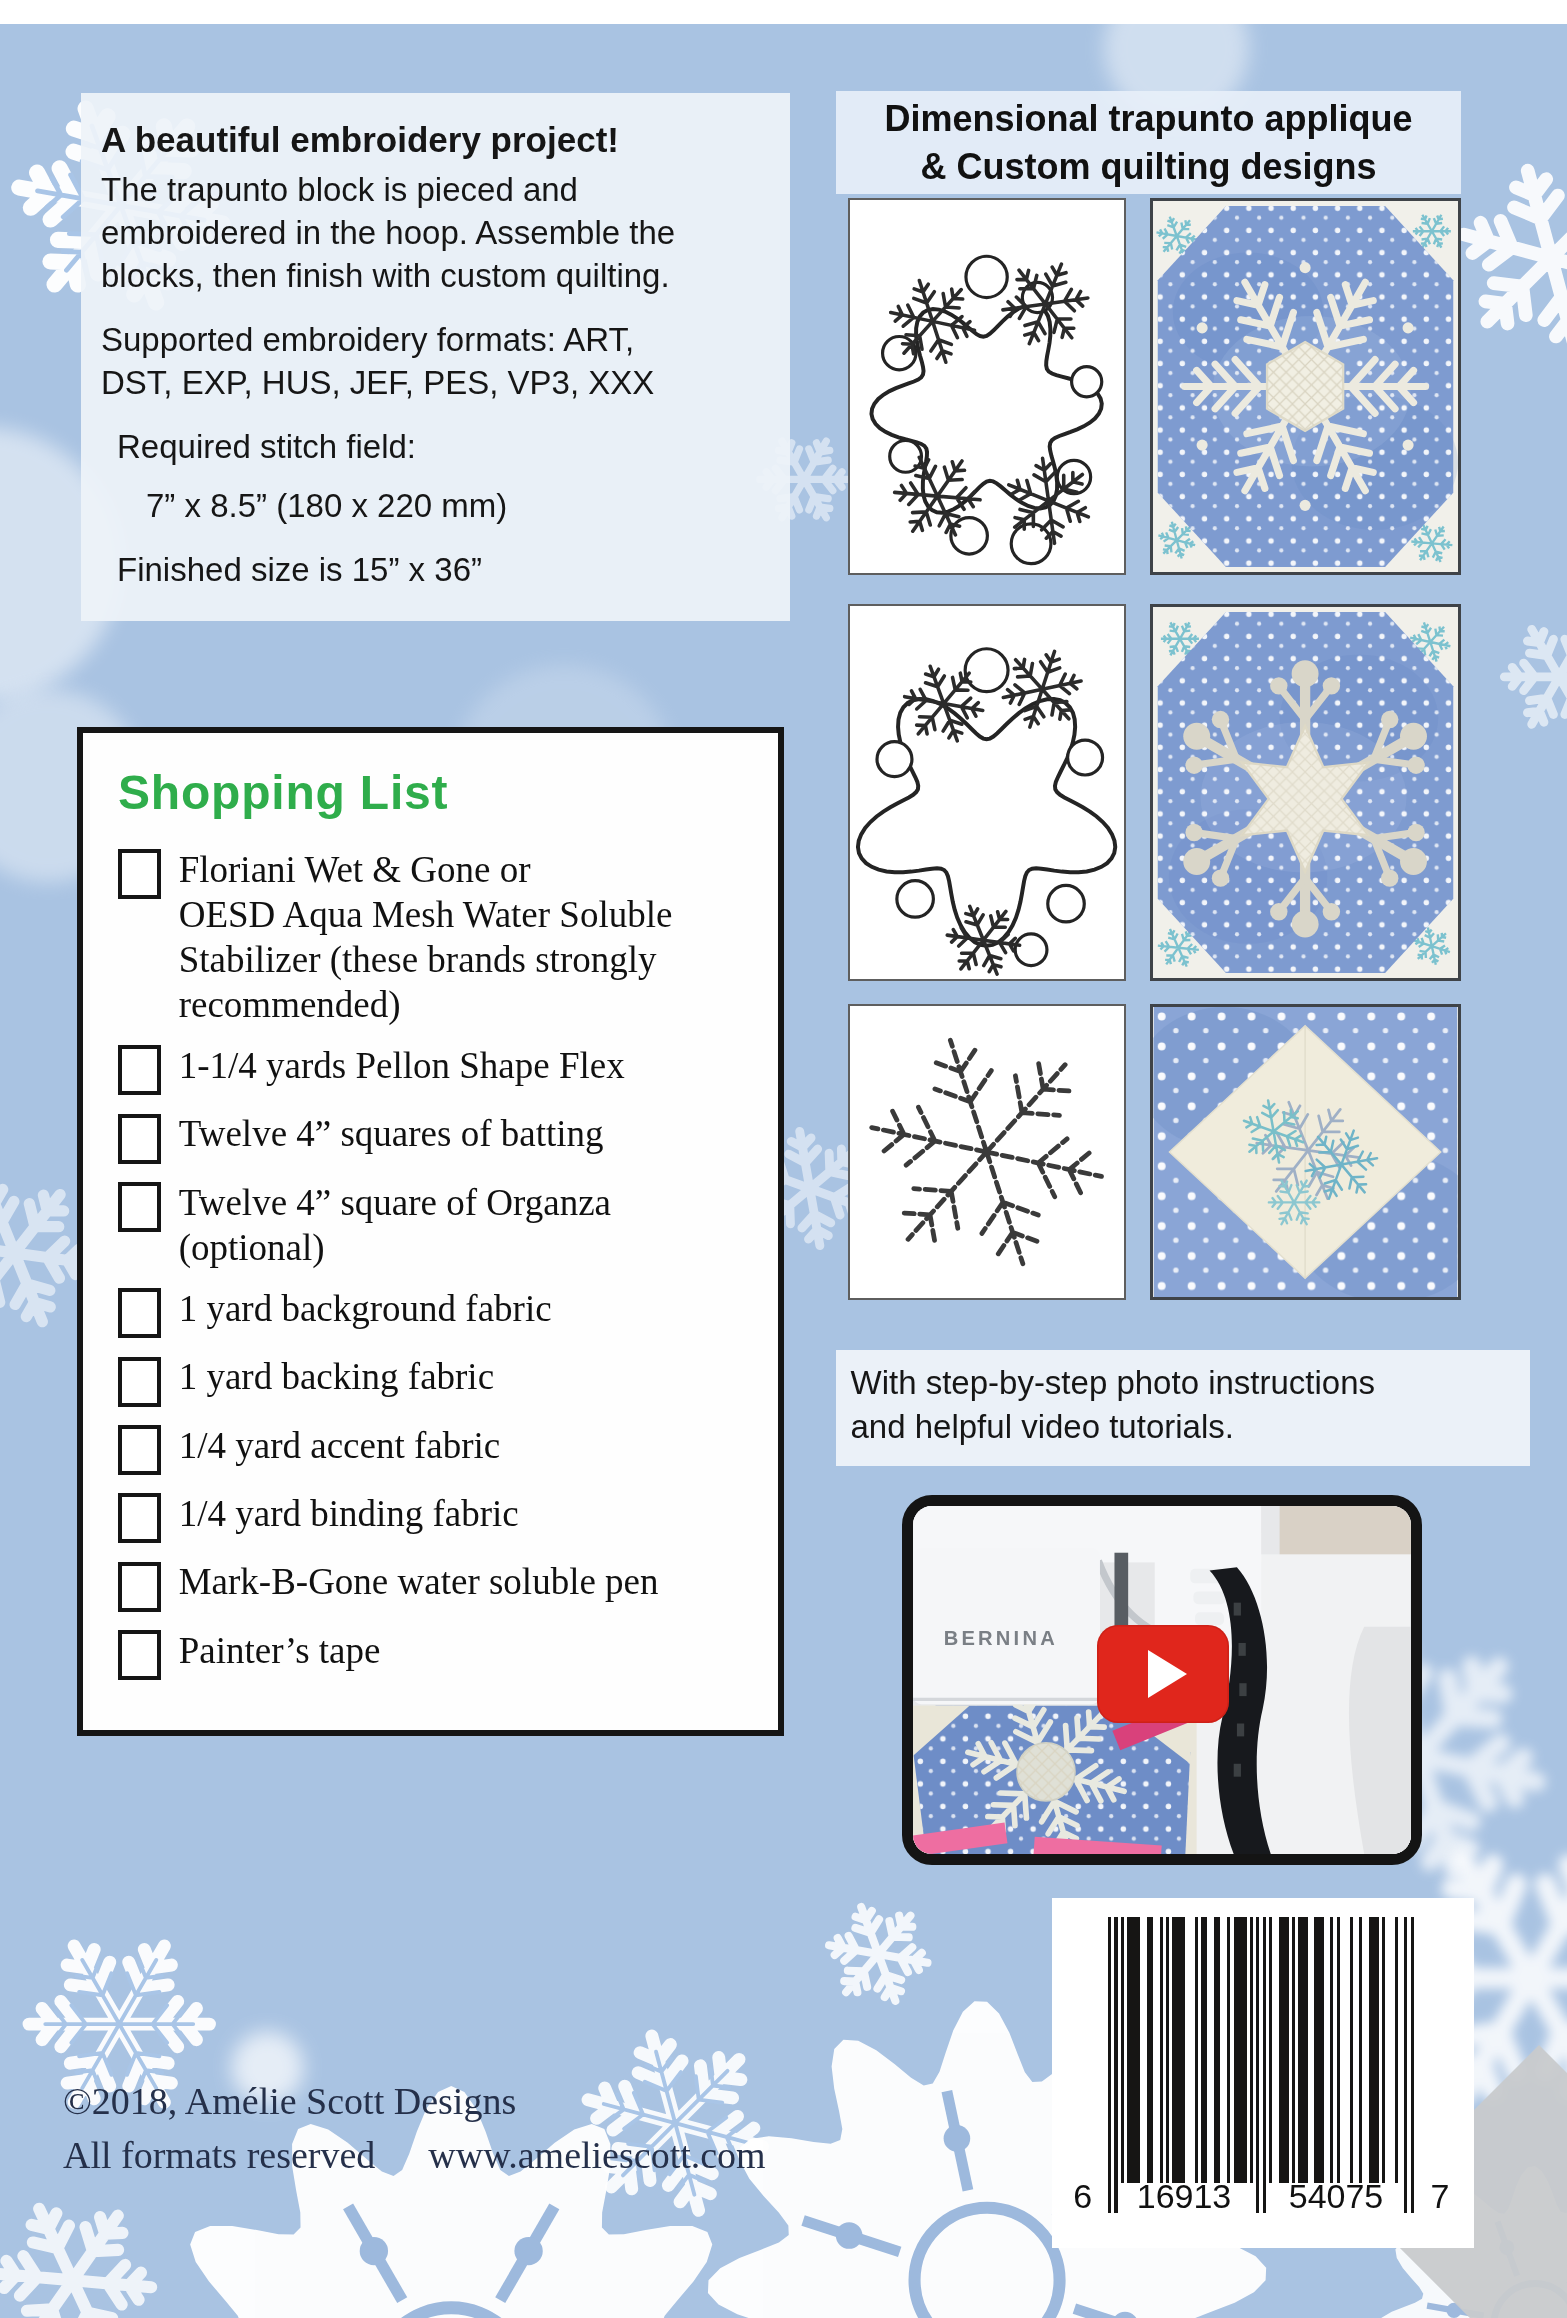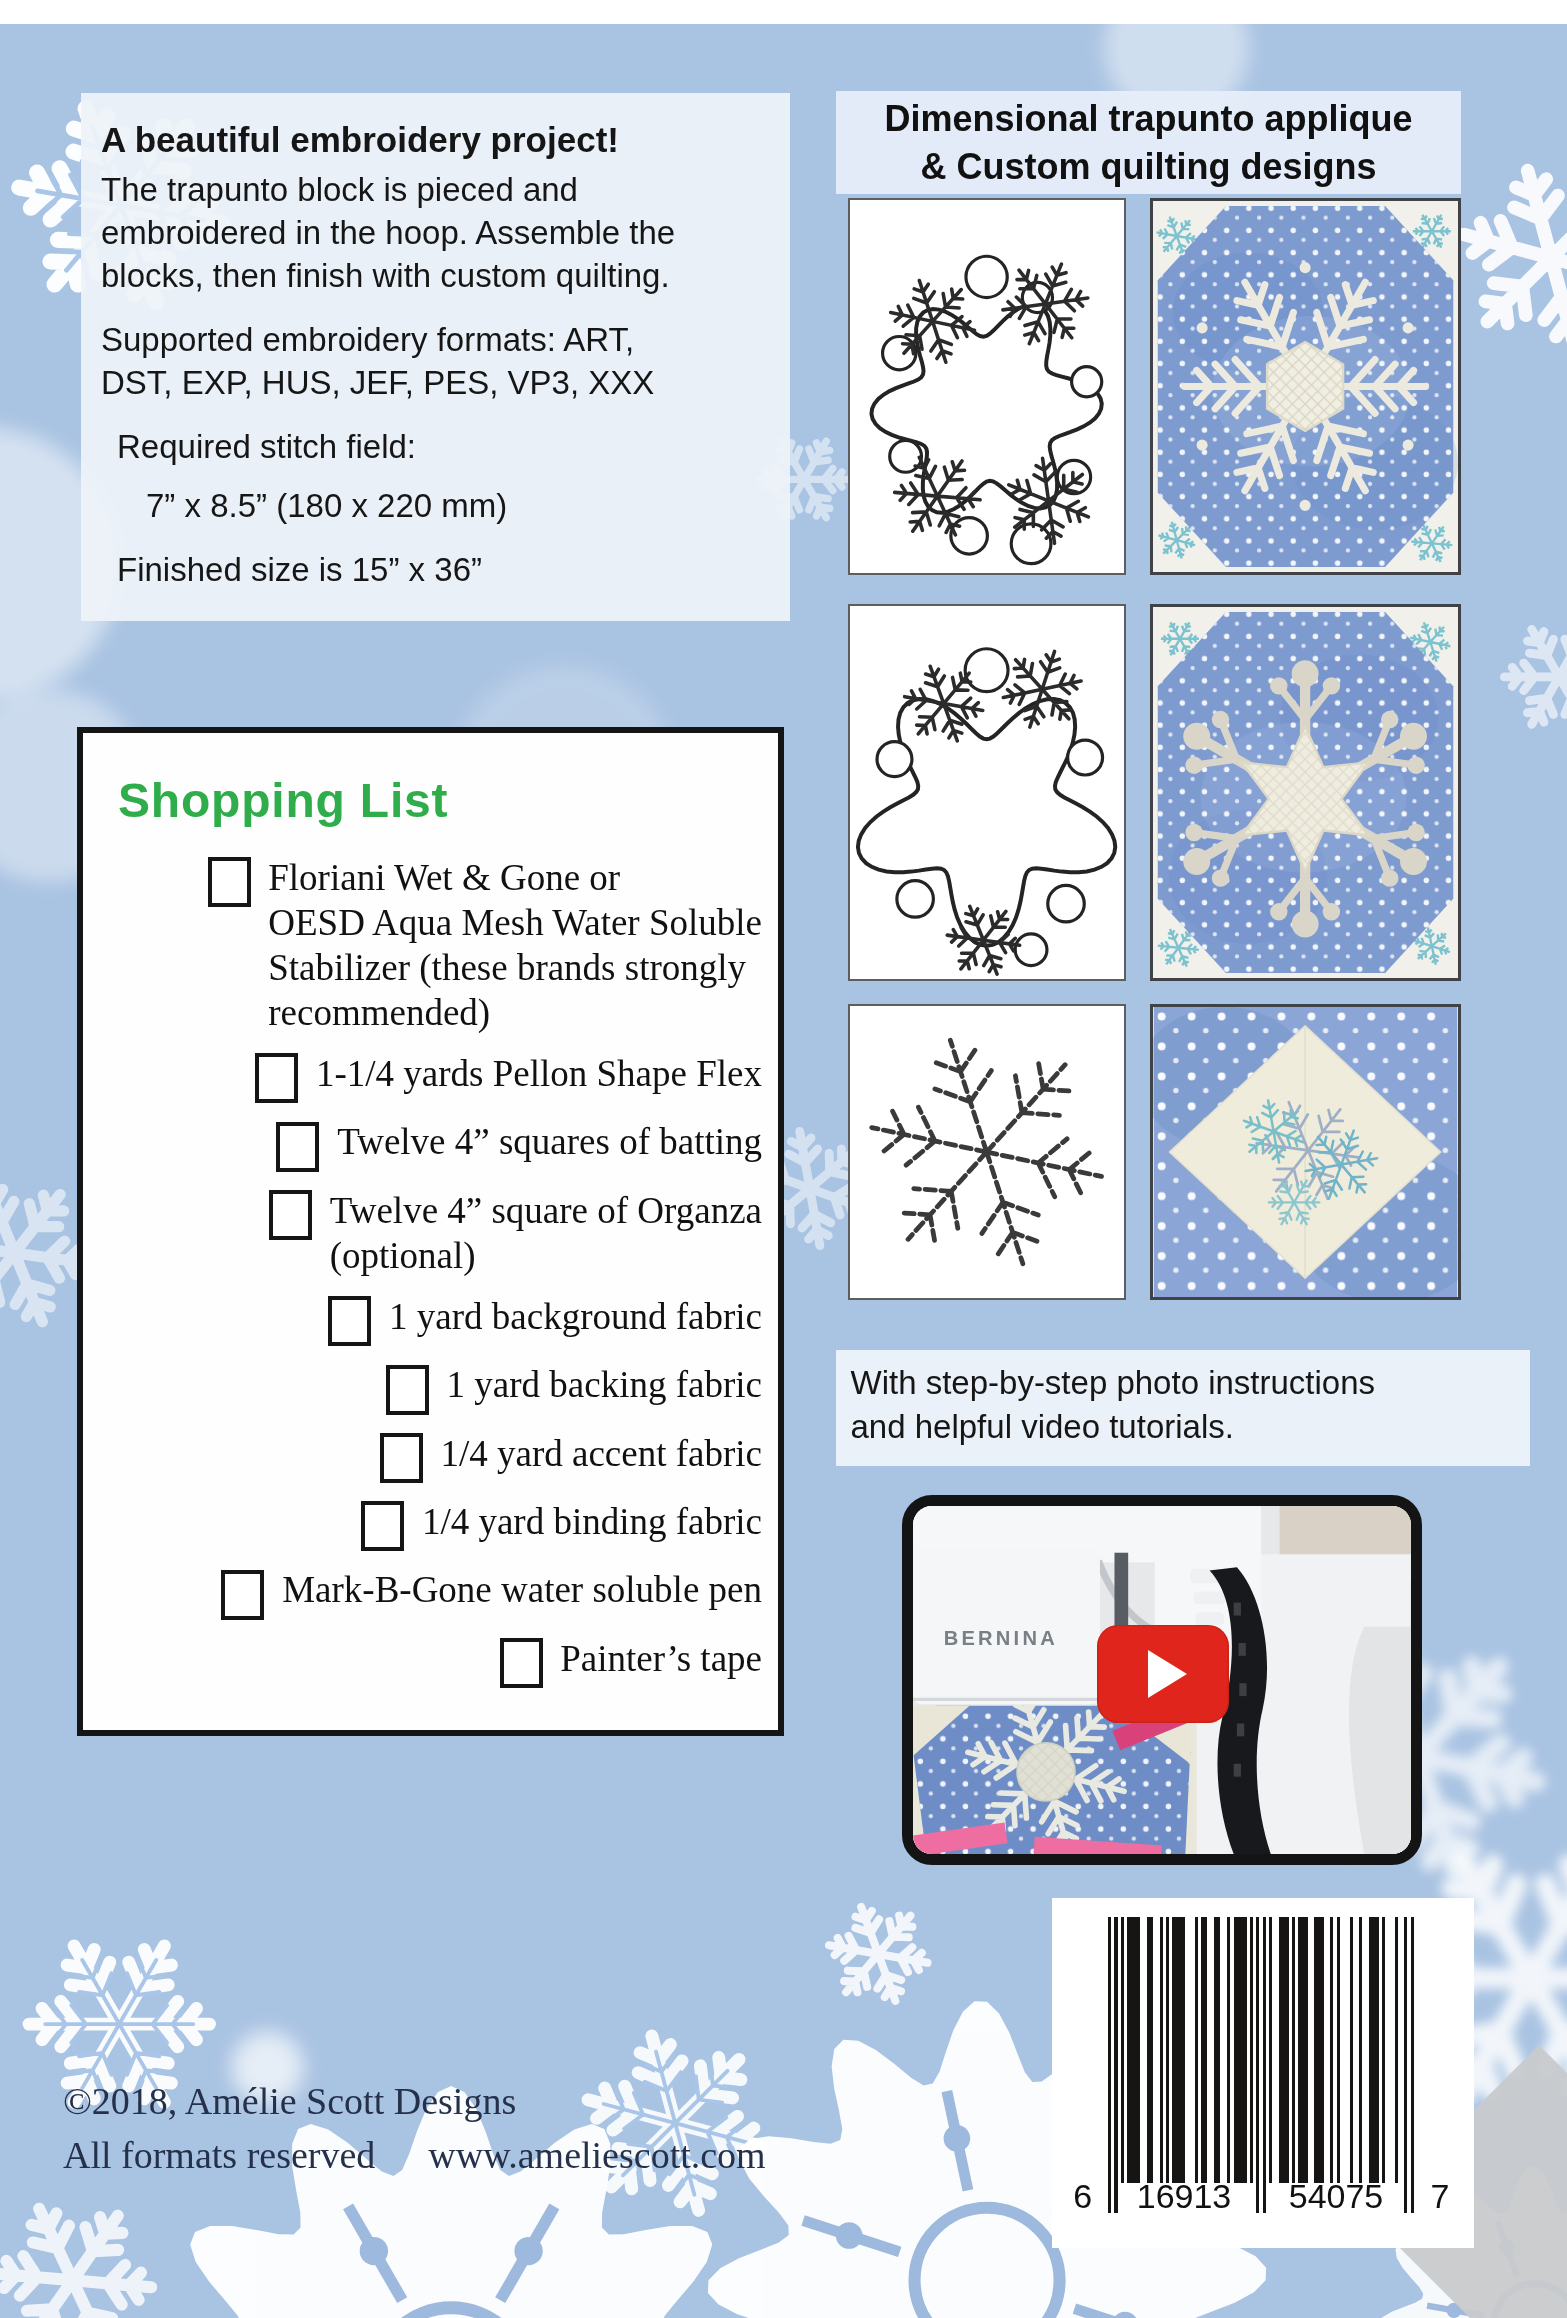--- a/index.html
+++ b/index.html
@@ -44,22 +44,22 @@
   .video-thumb svg{display:block;width:498px;height:348px;}
   .play-btn{position:absolute;left:184px;top:119px;width:132px;height:98px;background:#e0261c;
             border-radius:21px;display:flex;align-items:center;justify-content:center;cursor:pointer;
             box-shadow:0 0 0 1.6px rgba(150,20,10,.25) inset;}
   .play-tri{width:0;height:0;border-left:39px solid #ffffff;border-top:24px solid transparent;
             border-bottom:24px solid transparent;margin-left:9.7px;}
 
   
   .shop-box{left:77px;top:727px;width:707px;height:1009px;background:#fefefe;border:6.4px solid #151515;
             z-index:2;box-sizing:border-box;padding:32px 16px 16px 35px;}
-  .shop-title{font-size:48px;font-weight:bold;letter-spacing:0.8px;margin:8px 0 27px 0;}
-  .sl-item{display:flex;align-items:flex-start;margin-bottom:16px;justify-content:flex-end;}
+  .shop-title{font-size:48px;font-weight:bold;letter-spacing:0.8px;margin:0 0 27px 0;}
+  .sl-item{display:flex;align-items:flex-start;margin-bottom:16px;}
   .sl-check{flex:0 0 auto;width:35px;height:42px;border:4px solid #151515;margin-top:2.4px;background:#fff;}
   .sl-text{margin-left:17.7px;font-family:"Liberation Serif",serif;font-size:37px;line-height:45px;
            color:#111;white-space:pre-line;}
 
   
   .barcode{left:1052px;top:1898px;width:422px;height:350px;background:#ffffff;z-index:2;}
   .bars{position:absolute;left:56px;top:19.3px;width:306px;height:296px;}
   .bar{position:absolute;top:0;background:#161514;}
   .bc-digit{position:absolute;top:279px;font-size:34px;color:#111;text-align:center;
             font-family:"Liberation Sans",sans-serif;}

